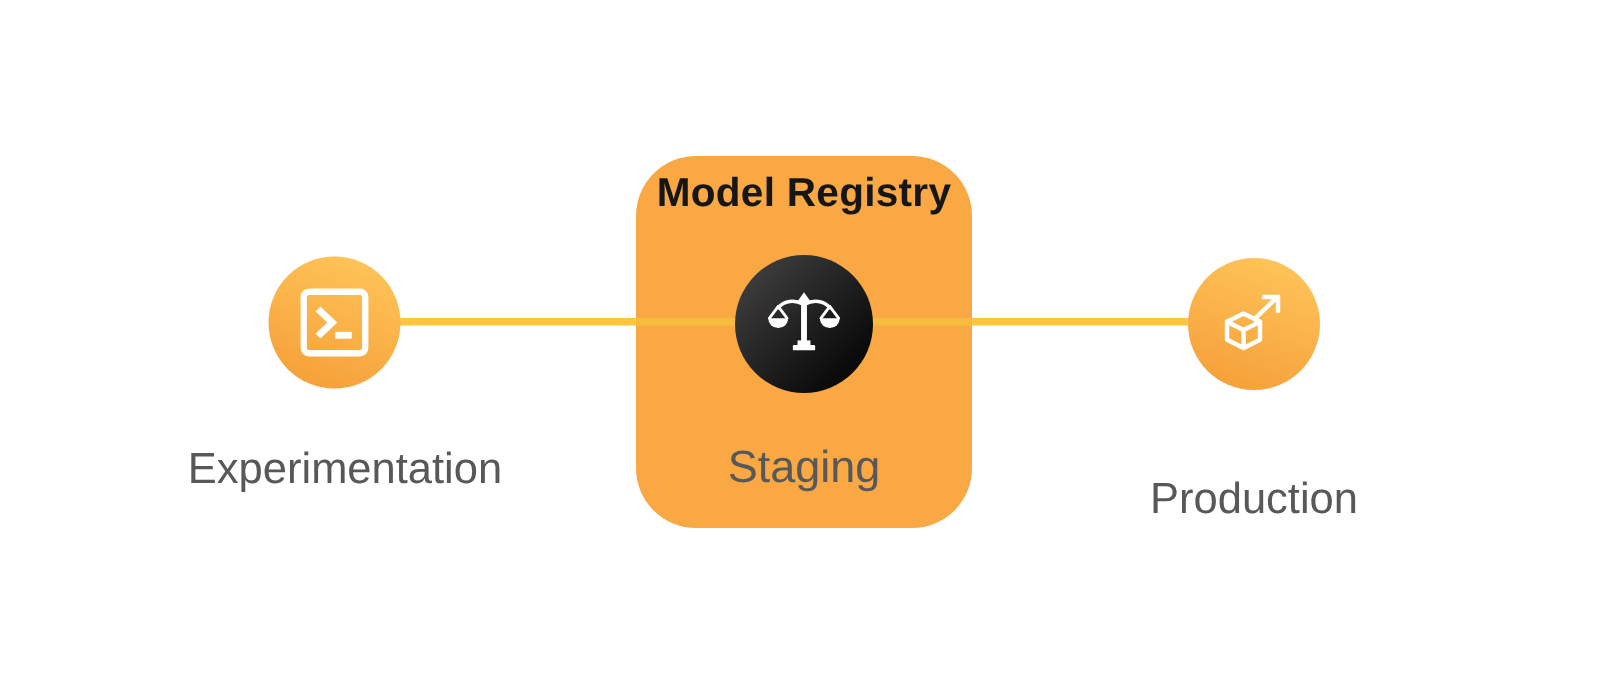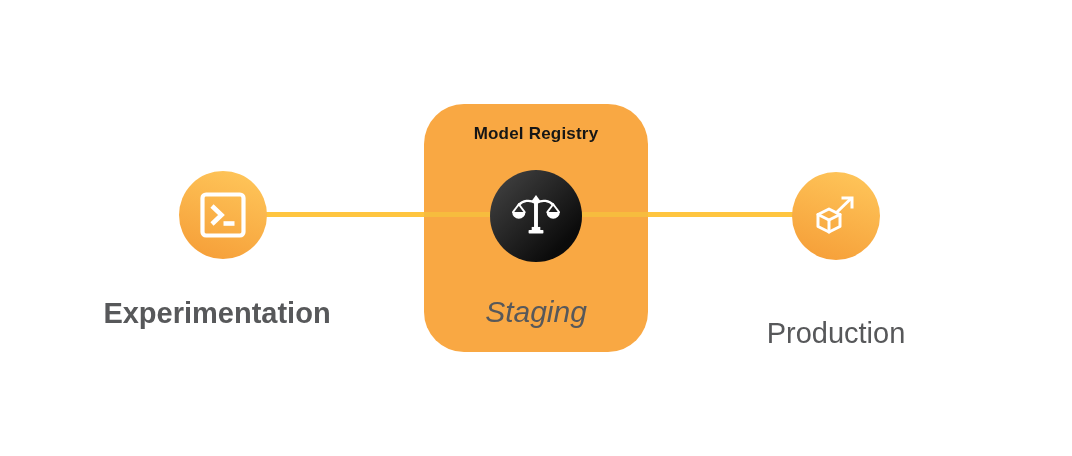--- a/index.html
+++ b/index.html
@@ -53,53 +53,52 @@
   .registry-inner-line {
     position: absolute;
     left: 0;
     top: 108px;
     width: 100%;
     height: 5px;
     background: var(--connector-inner, #F7BC3E);
   }
   .registry-title {
     position: absolute;
-    top: 20px;
+    top: 9px;
     left: 0;
     width: 100%;
     text-align: center;
-    font-size: 17px;
+    font-size: 27px;
     font-weight: 600;
     letter-spacing: 0.2px;
     color: var(--registry-title, #161616);
   }
   .circle.dark {
     left: 50%;
     top: 66px;
     transform: translateX(-50%);
     width: 92px;
     height: 92px;
     background: linear-gradient(135deg, var(--dark-circle-top, #464646) 0%, var(--dark-circle-bottom, #0B0B0B) 80%);
   }
   .stage-label {
     position: absolute;
     text-align: center;
     font-size: 29px;
     font-weight: 400;
     color: var(--label, #57585A);
     z-index: 2;
   }
-  .left-label    { left: 55px;  top: 297px; width: 324px; font-weight: bold; }
+  .left-label    { left: 68px;  top: 297px; width: 324px; }
   .right-label   { left: 686px; top: 297px; width: 300px; margin-top: 20px; }
   .staging-label {
     left: 0;
     top: 191px;
     width: 100%;
     font-size: 30px;
-    font-style: italic;
   }
   svg { display: block; }
 </style>
 </head>
 <body>
 
 <div class="canvas">
 
   <div class="connector"></div>
 

